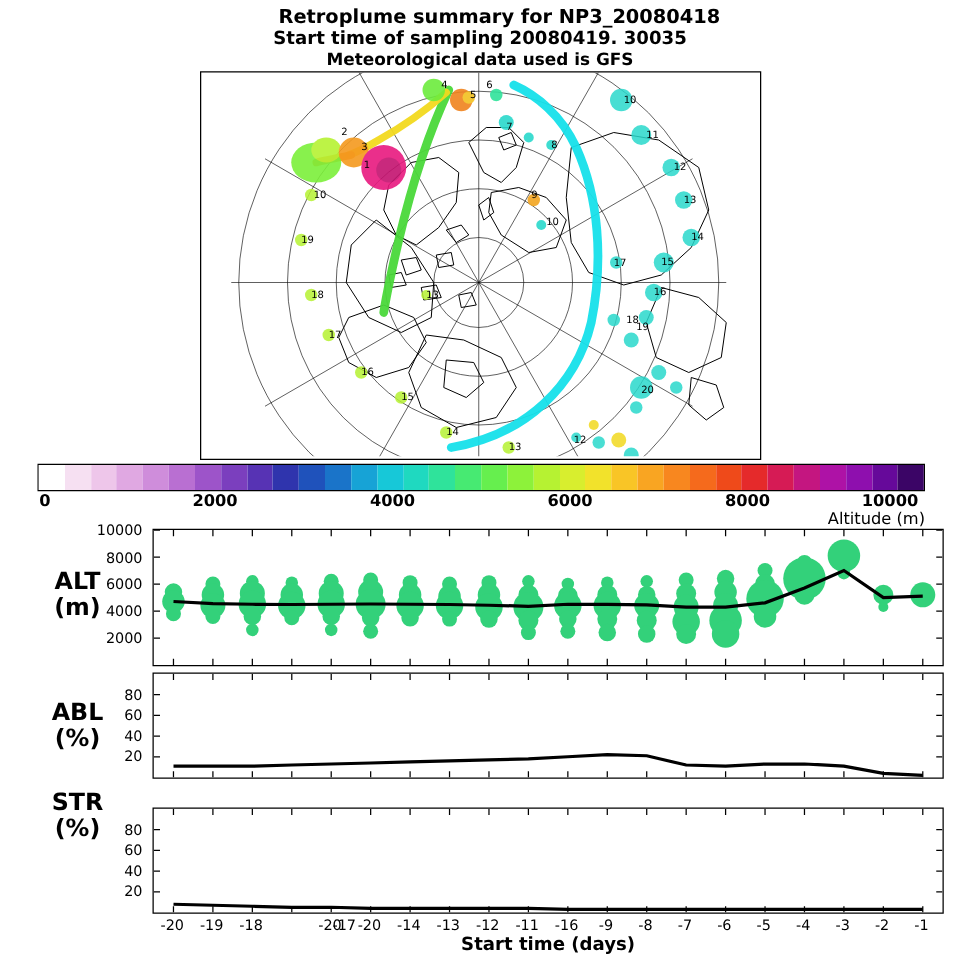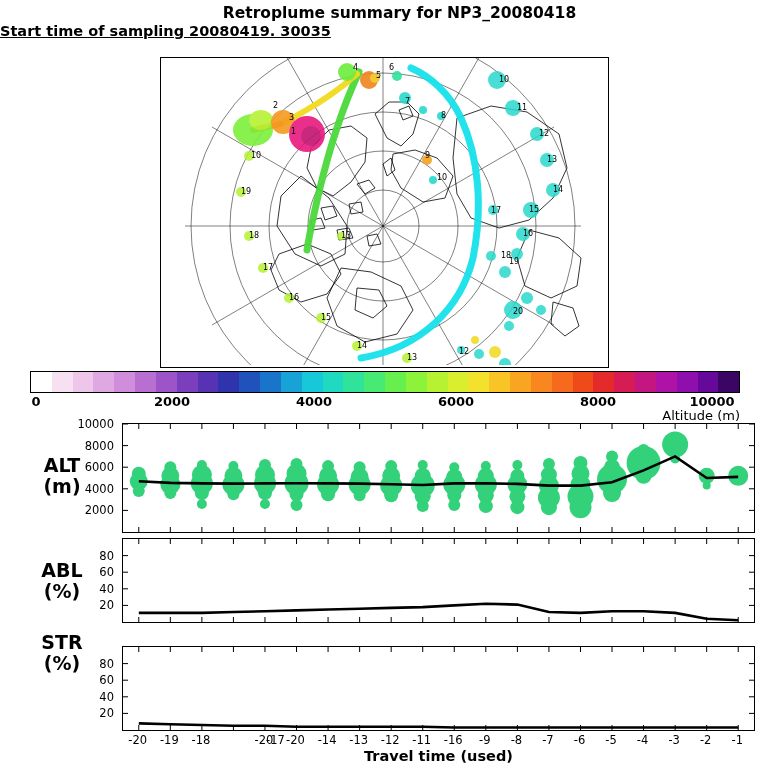--- a/index.html
+++ b/index.html
@@ -5,21 +5,21 @@
   html,body{margin:0;padding:0;}
   body{
     width:768px;height:768px;background:#ffffff;
     font-family:"DejaVu Sans", sans-serif;
     color:#000000;overflow:hidden;position:relative;
   }
   .titles{text-align:center;padding-top:4px;}
   .t-main{font-size:15.5px;font-weight:bold;line-height:18px;margin-left:31px;}
   .t-sub{font-size:14.5px;font-weight:bold;line-height:18px;}
   .t-sub2{font-size:13.5px;font-weight:bold;line-height:17px;}
-  .sub-row{display:flex;gap:22px;text-decoration:underline;}
+  .sub-row{display:flex;justify-content:center;gap:22px;}
 
   
   #map-panel{
     position:absolute;left:160px;top:57px;width:447px;height:309px;
     border:1px solid #000;background:#ffffff;overflow:hidden;
   }
   #map-panel svg{display:block;}
 
   
   #colorbar-wrap{position:absolute;left:30px;top:371px;width:710px;}
@@ -49,20 +49,21 @@
   #x-title{position:absolute;left:122px;top:748px;width:633px;text-align:center;font-size:14.5px;font-weight:bold;}
 </style>
 </head>
 <body>
 
 <div class="titles">
   <div class="t-main">Retroplume summary for NP3_20080418</div>
   <div class="sub-row">
     <div class="t-sub">Start time of sampling 20080419. 30035</div>
   </div>
+  <div class="t-sub2">Meteorological data used is GFS</div>
 </div>
 
 <div id="map-panel">
   <svg width="445" height="307" viewBox="0 0 445 307">
     <defs>
       <clipPath id="mapclip">
           <rect x="0" y="0" width="445" height="307"></rect>
         </clipPath>
     </defs>
     <g clip-path="url(#mapclip)">
@@ -553,13 +554,13 @@
     <span style="left: 362.825px;">-9</span>
     <span style="left: 394.375px;">-8</span>
     <span style="left: 425.925px;">-7</span>
     <span style="left: 457.475px;">-6</span>
     <span style="left: 489.025px;">-5</span>
     <span style="left: 520.575px;">-4</span>
     <span style="left: 552.125px;">-3</span>
     <span style="left: 583.675px;">-2</span>
     <span style="left: 615.225px;">-1</span>
   </div>
-<div id="x-title">Travel time (used)</div>
+<div id="x-title">Start time (days)</div>
 
 </body></html>

